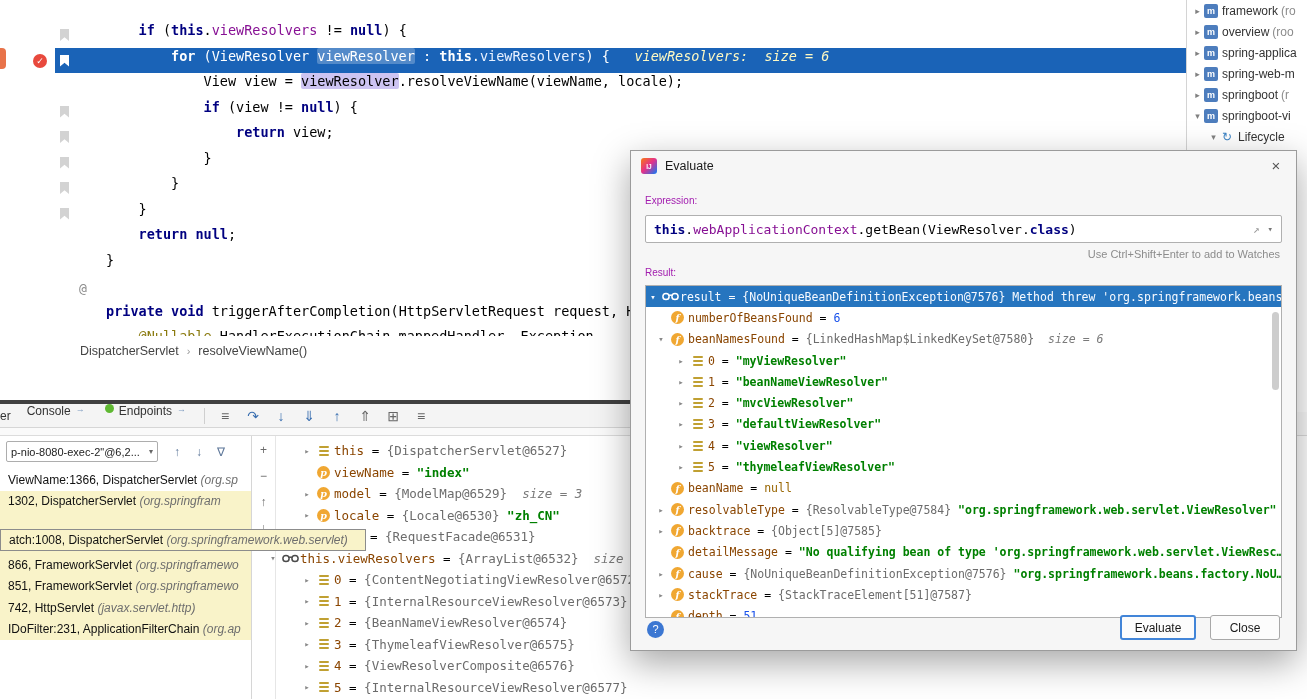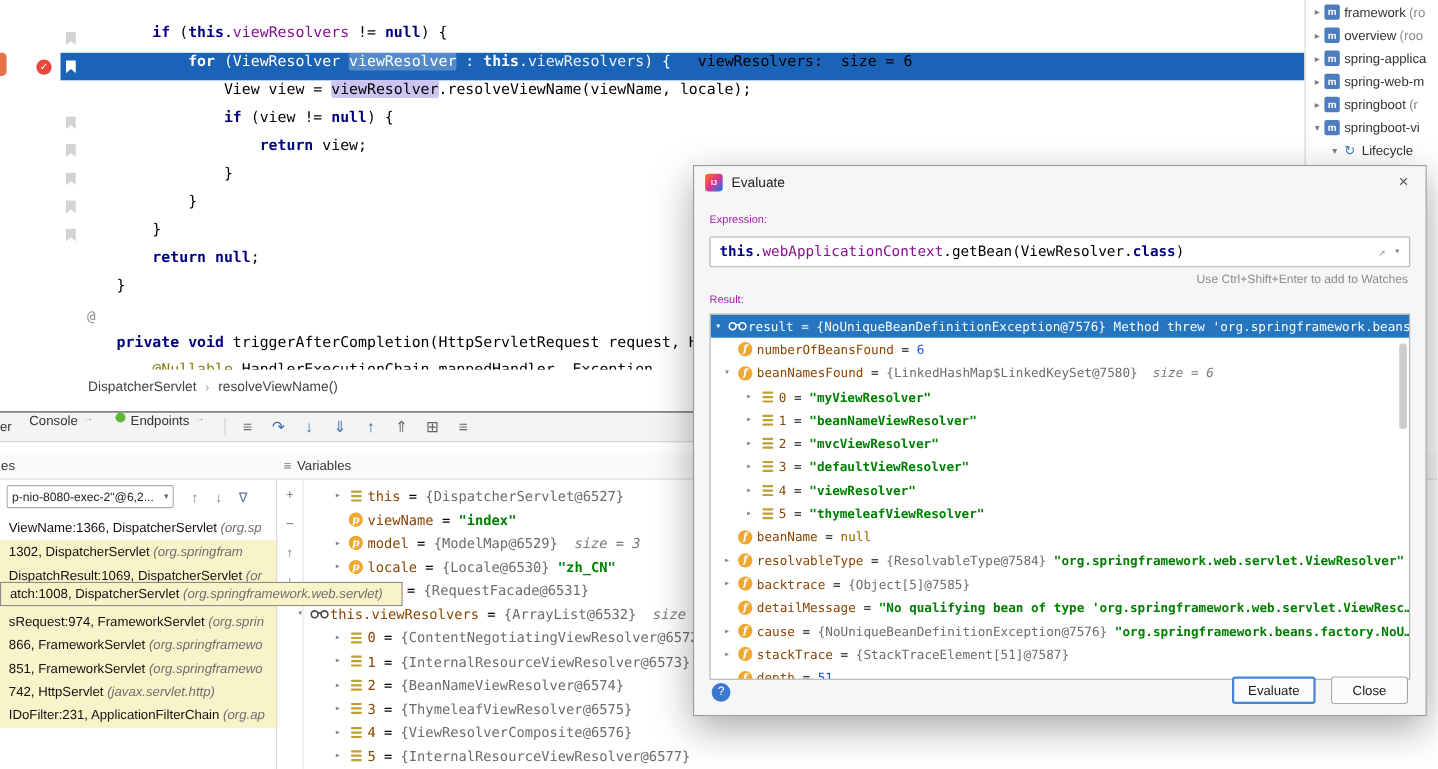--- a/index.html
+++ b/index.html
@@ -13,40 +13,40 @@
 .code-line.exec{background:#1a63b7}
 .tk-kw{color:#000080;font-weight:bold}
 .tk-pl{color:#000}
 .tk-fld{color:#871094}
 .tk-ann{color:#8a7a0e}
 .tk-hl{background:#cdc4f2;border-radius:2px;color:#000}
 .tk-kwx{color:#fff;font-weight:bold}
 .tk-wh{color:#fff}
 .tk-whh{color:#fff;background:rgba(255,255,255,.25);border-radius:2px}
 .tk-whf{color:#e9f1ff}
-.tk-hint{color:#000000;}
+.tk-hint{color:#fef9c3;font-style:italic}
 .bm{position:absolute;width:9px;height:12px;background:#d3d3d3;clip-path:polygon(0 0,100% 0,100% 100%,50% 68%,0 100%)}
 .bm.bm-exec{background:#fff}
 #bp{position:absolute;left:33px;width:14px;height:14px;border-radius:50%;background:#e8493d;color:#fff;font-size:9px;line-height:14px;text-align:center}
 #at-sym{position:absolute;left:79px;color:#8c8c8c;font:13px "DejaVu Sans Mono",monospace}
 #stripe-marker{position:absolute;left:0;top:48px;width:6px;height:21px;background:#e8734a;border-radius:0 4px 4px 0}
 #breadcrumb-bar{position:absolute;left:0;top:336px;width:1186px;height:48px;background:#fff;z-index:2}
 #breadcrumb{position:absolute;left:80px;top:5px;height:20px;line-height:20px;color:#444;font-size:12.5px}
 #breadcrumb .sep{color:#999;margin:0 8px;font-size:11px}
 
 
 #right-panel{position:absolute;left:1186px;top:0;width:121px;height:412px;background:#fff;border-left:1px solid #d4d4d4;overflow:hidden}
 .mrow{height:21px;display:flex;align-items:center;white-space:nowrap;overflow:hidden;font-size:12px;color:#333;padding-left:4px}
 .mrow .chev{width:13px;flex:none;color:#808080;font-size:9px;text-align:center}
 .mrow .suffix{color:#8c8c8c;margin-left:3px}
 .ic-maven{width:14px;height:14px;flex:none;border-radius:2px;background:#4d7dbd;color:#fff;font:bold 9px "Liberation Sans",sans-serif;display:flex;align-items:center;justify-content:center;margin-right:4px}
 .ic-lifecycle{width:14px;flex:none;color:#3b82c4;font-size:12px;margin-right:4px;text-align:center}
 
 
-#toolbar{position:absolute;left:0;top:374px;width:1186px;height:28px;background:#f4f4f4;border-top:1px solid #404040;border-bottom:1px solid #d6d6d6;display:flex;align-items:center;z-index:3}
+#toolbar{position:absolute;left:0;top:400px;width:1186px;height:28px;background:#f4f4f4;border-top:4px solid #404040;border-bottom:1px solid #d6d6d6;display:flex;align-items:center;z-index:3}
 #toolbar .frag{color:#333;font-size:12px;padding:0 6px 0 0}
 .tw-tab{display:flex;align-items:flex-start;height:100%;padding:0 10px;font-size:12px;color:#333}
 .tw-tab .tab-arrow{color:#7d9bc0;font-size:9px;margin-left:5px}
 .ic-spring{width:9px;height:9px;border-radius:50%;background:#5fb832;margin-right:5px}
 .tb-sep{width:1px;height:16px;background:#cfcfcf;margin:0 8px}
 .tb-btn{width:24px;height:22px;display:flex;align-items:center;justify-content:center;font-size:14px;color:#666;border-radius:3px}
 .tb-btn.blue{color:#3a6fb0}
 
 
 #bottom{position:absolute;left:0;top:412px;width:1307px;height:287px;background:#fff}
@@ -228,21 +228,20 @@
 
     <div id="frames">
       <div id="thread-combo">
         <span>p-nio-8080-exec-2"@6,2...</span>
         <span class="arr">▾</span>
       </div>
       <span id="frames-toolbar"></span>
       <div id="frame-rows">
           <div class="frow"><span class="tk-fr">ViewName:1366, DispatcherServlet </span><span class="tk-pkg">(org.sp</span></div>
           <div class="frow yellow"><span class="tk-fr">1302, DispatcherServlet </span><span class="tk-pkg">(org.springfram</span></div>
-          <div class="frow yellow"><span class="tk-fr">DispatchResult:1069, DispatcherServlet </span><span class="tk-pkg">(or</span></div>
           <div class="frow yellow"></div>
           <div class="frow yellow"><span class="tk-fr">sRequest:974, FrameworkServlet </span><span class="tk-pkg">(org.sprin</span></div>
           <div class="frow yellow"><span class="tk-fr">866, FrameworkServlet </span><span class="tk-pkg">(org.springframewo</span></div>
           <div class="frow yellow"><span class="tk-fr">851, FrameworkServlet </span><span class="tk-pkg">(org.springframewo</span></div>
           <div class="frow yellow"><span class="tk-fr">742, HttpServlet </span><span class="tk-pkg">(javax.servlet.http)</span></div>
           <div class="frow yellow"><span class="tk-fr">IDoFilter:231, ApplicationFilterChain </span><span class="tk-pkg">(org.ap</span></div>
         </div>
     <span class="fr-tb" style="left: 168px;">↑</span><span class="fr-tb" style="left: 190px;">↓</span><span class="fr-tb" style="left: 212px;">∇</span></div>
 
     <div id="vars">

